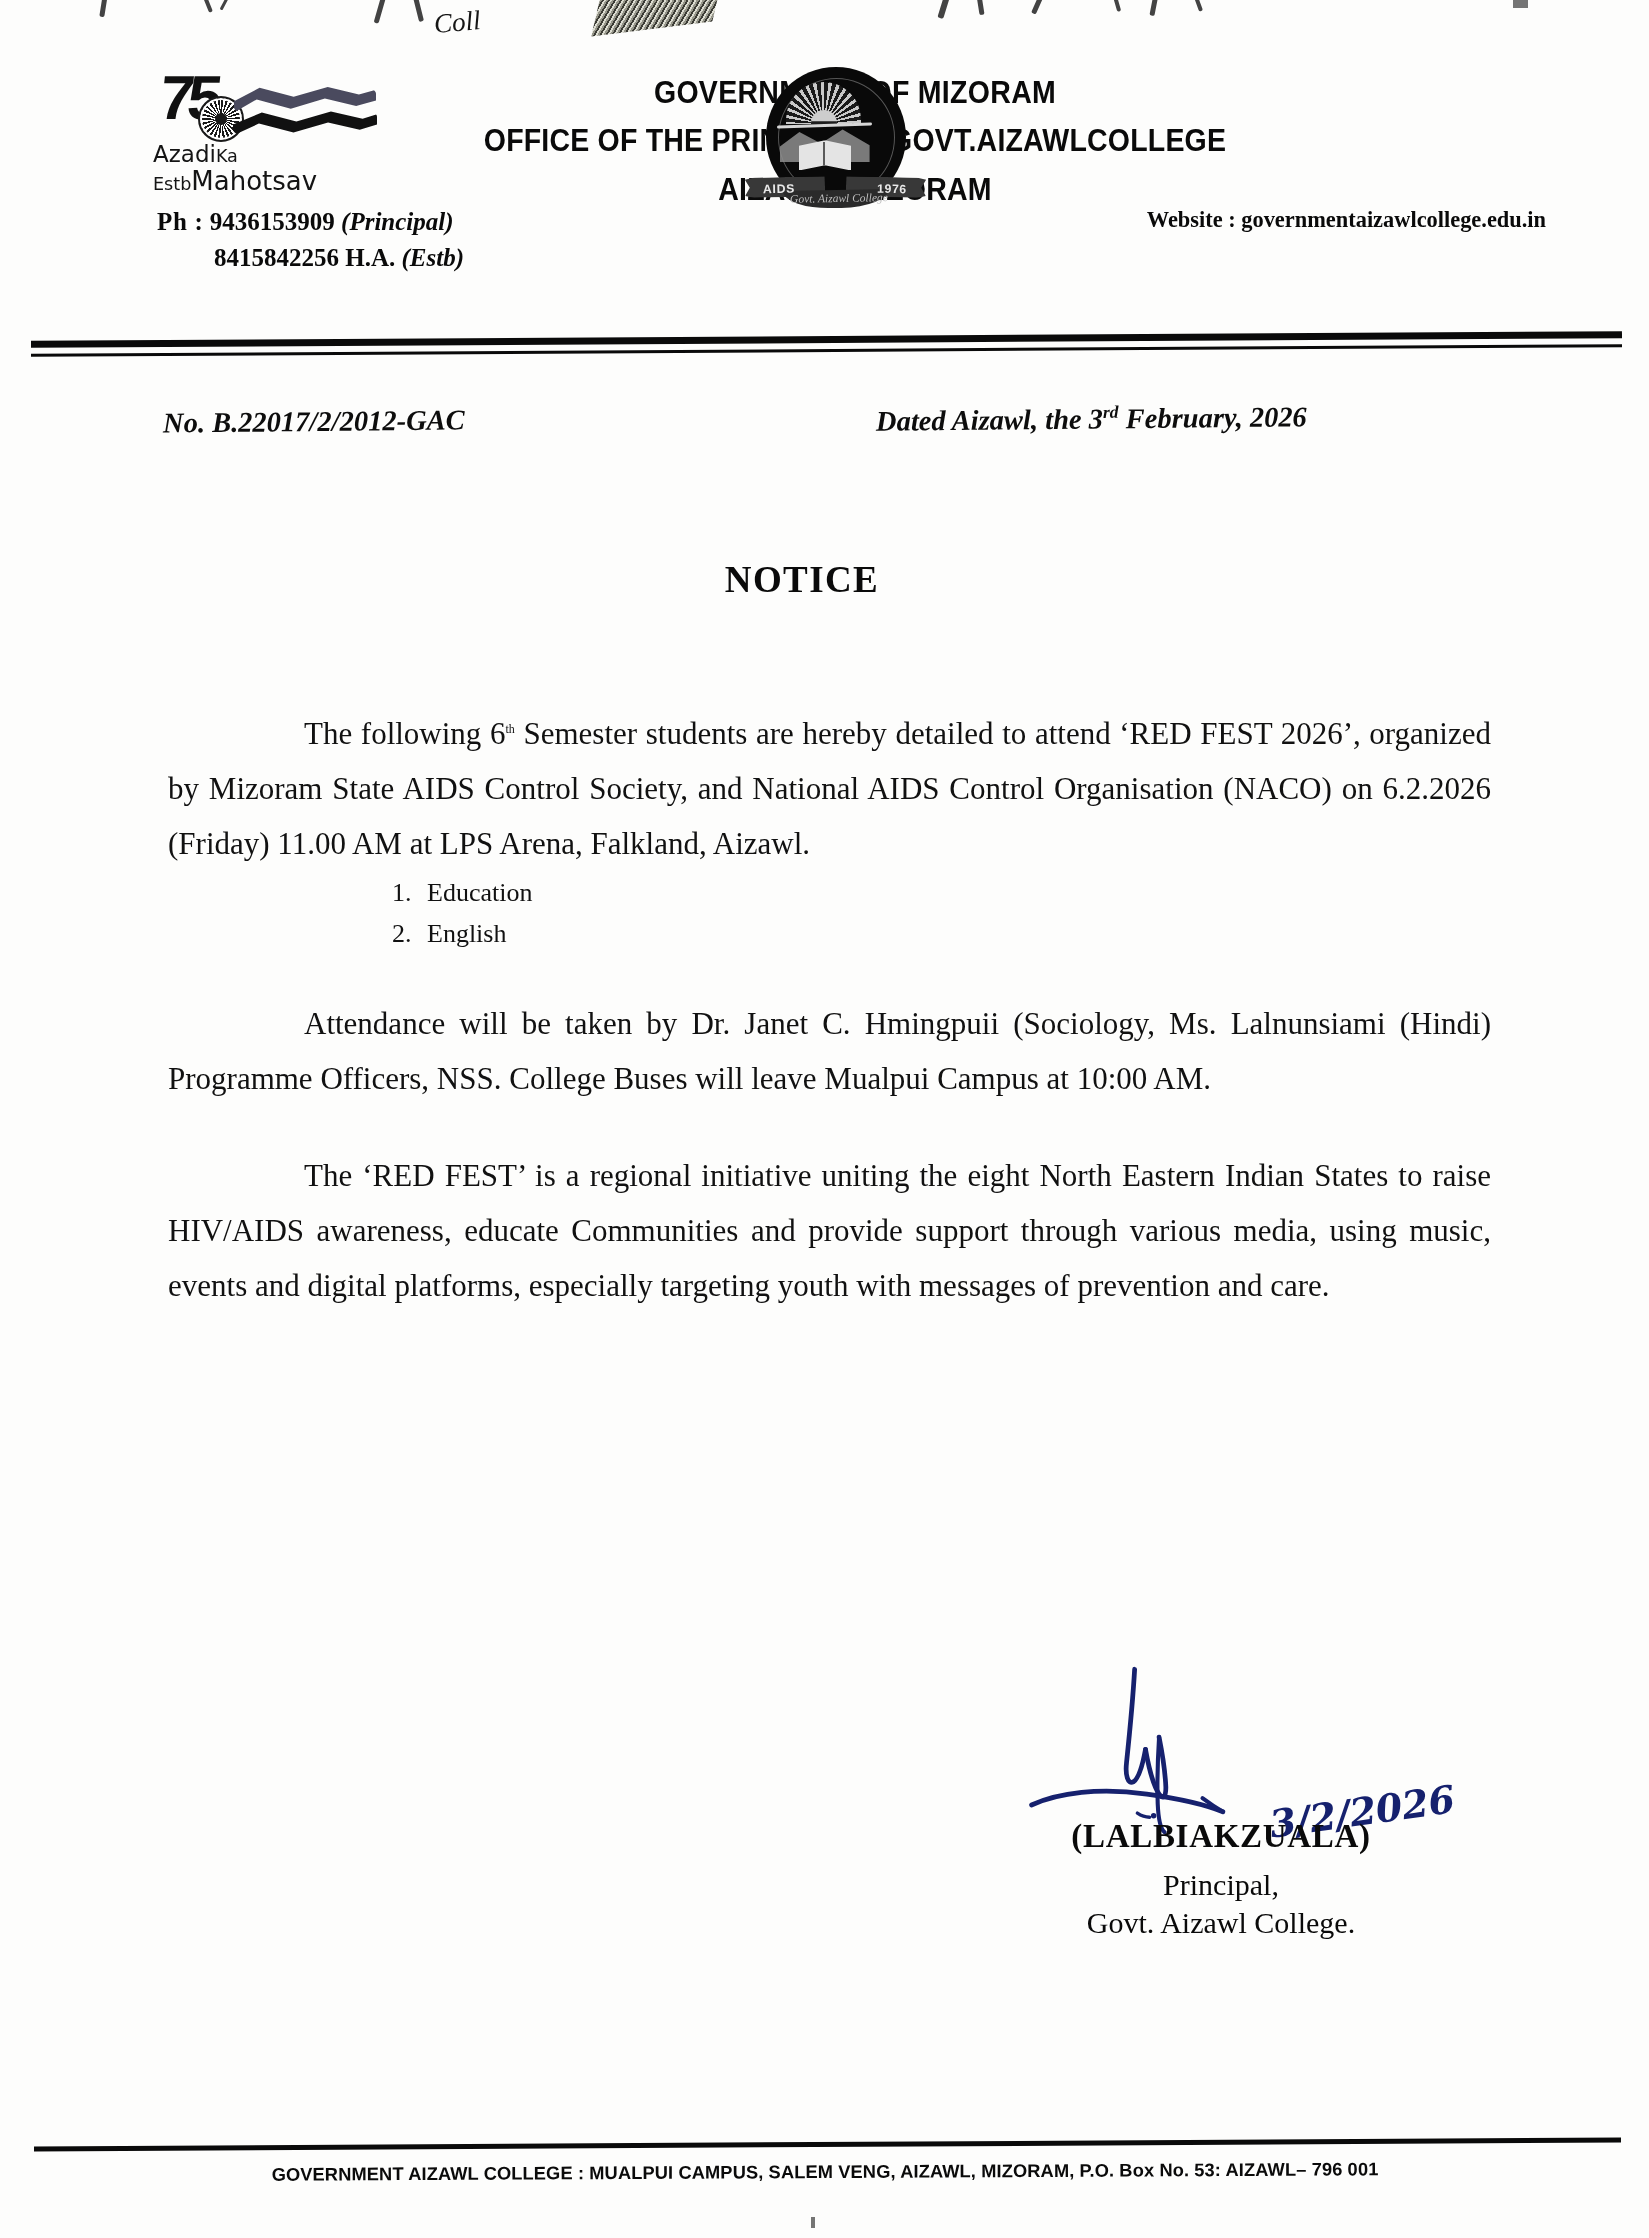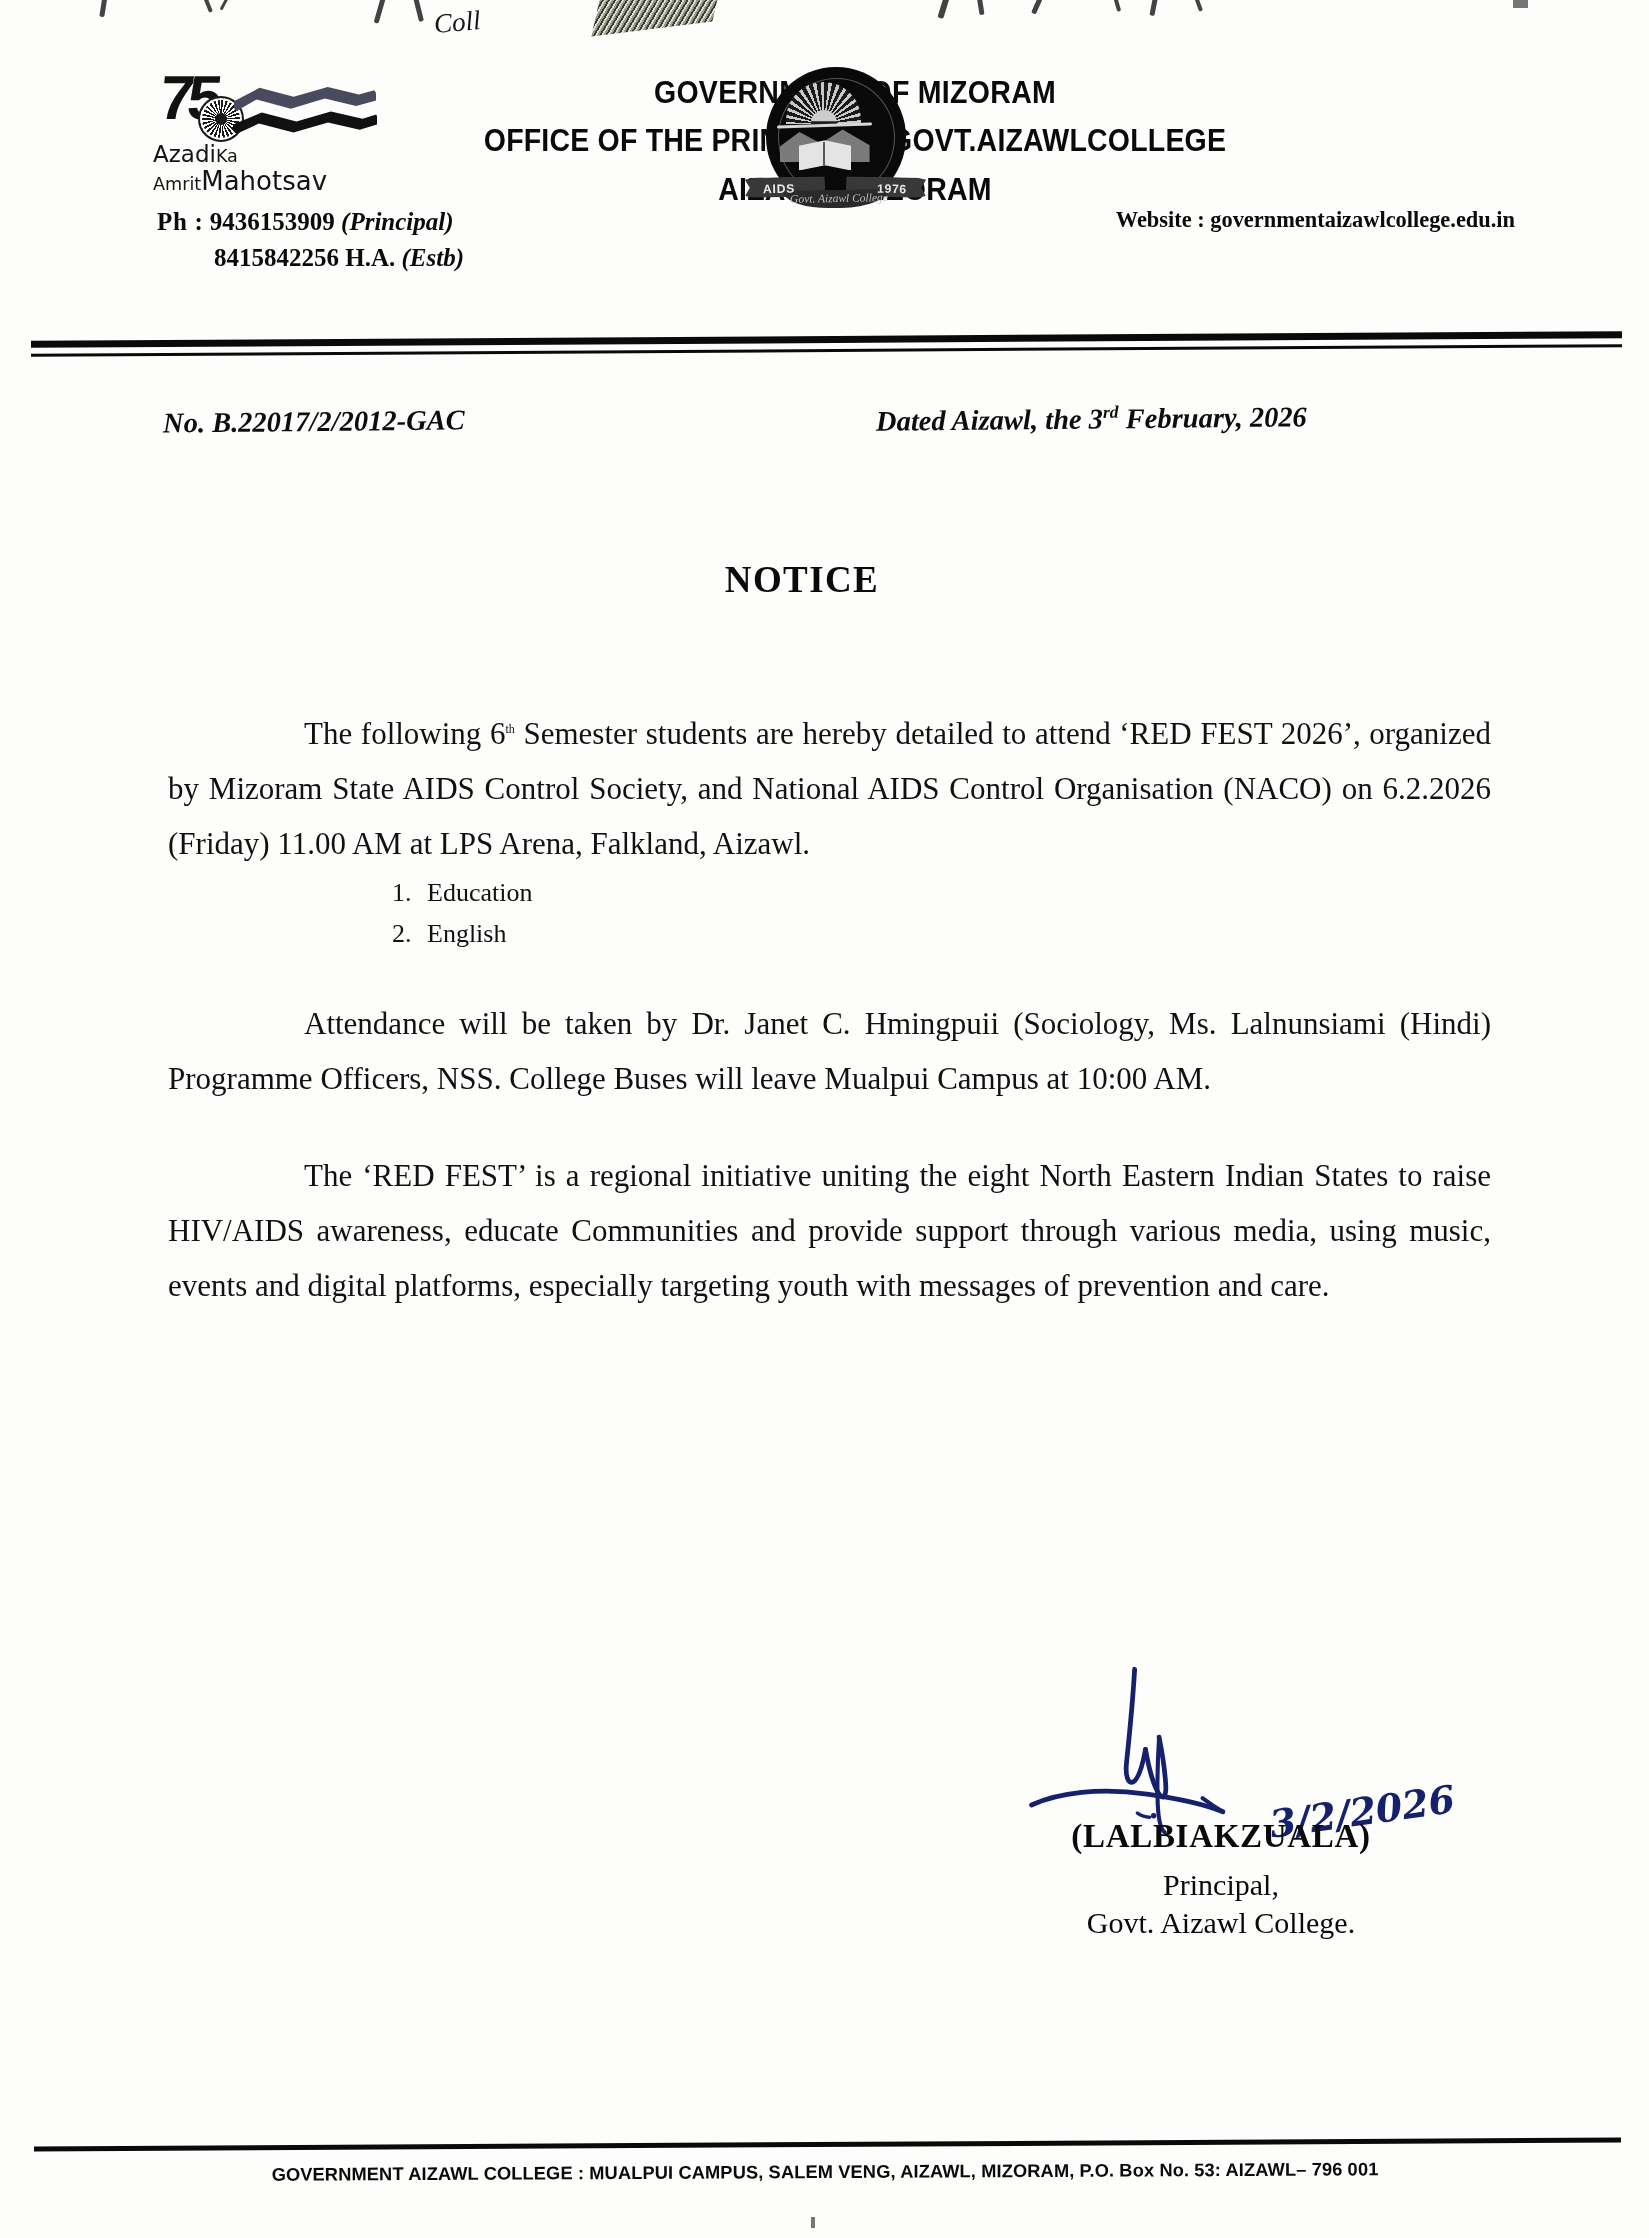--- a/index.html
+++ b/index.html
@@ -321,21 +321,21 @@
     font-size: 11.5px;
     font-style: italic;
     color: #bdbdbd;
     transform: rotate(-1deg);
     white-space: nowrap;
   }
 
   
   .web-block {
     position: absolute;
-    left: 972px; top: 141px;
+    left: 1003px; top: 141px;
     width: 543px;
     font-family: "Liberation Serif", serif;
     font-weight: 700;
     font-size: 22.4px;
     color: #0a0a0a;
     line-height: 1.5;
     text-align: right;
     white-space: nowrap;
   }
   .web-block .u { text-decoration: underline; }
@@ -523,21 +523,21 @@
         <div class="azadi-75">75</div>
         <div class="azadi-chakra"></div>
         <div class="ribbon ribbon-top"></div>
         <div class="ribbon ribbon-bot"></div>
       </div>
       <div class="azadi-text">
         <div class="azadi-l1">
           <span>Azadi</span><span class="sm">Ka</span>
         </div>
         <div class="azadi-l2">
-          <span class="sm">Amrit</span><span class="big">Mahotsav</span>
+          <span class="sm">Estb</span><span class="big">Mahotsav</span>
         </div>
       </div>
     </div>
 
     <div class="gov-heading">
       <div class="gov-line-1">GOVERNMENT OF MIZORAM</div>
       <div class="gov-line-2">OFFICE OF THE PRINCIPAL : GOVT.AIZAWLCOLLEGE</div>
       <div class="gov-line-3">AIZAWL : MIZORAM</div>
     </div>
 

